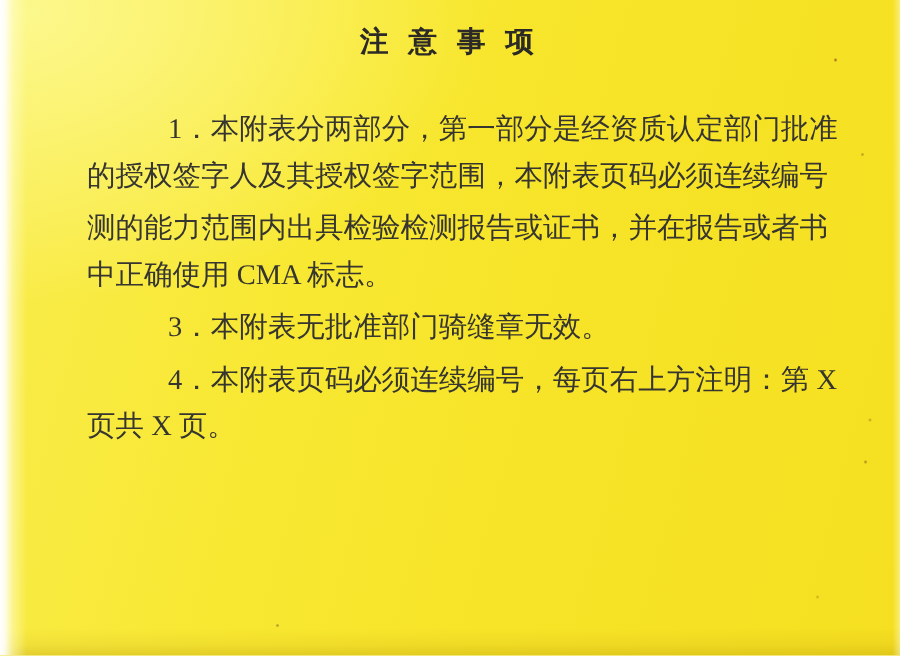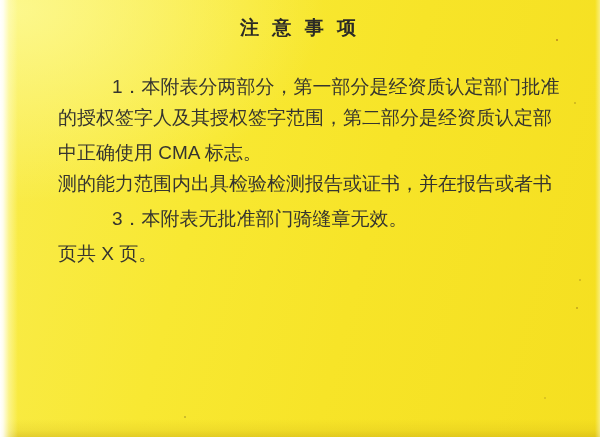--- a/index.html
+++ b/index.html
@@ -50,42 +50,44 @@
     color: #2b2a26;
   }
   .body-text {
     position: absolute;
     top: 71px;
     left: 58px;
     width: 510px;
     font-size: 19px;
     line-height: 31px;
     font-weight: 500;
+    font-family: Liberation Serif, serif;
   }
   .para + .para { margin-top: 4px; }
   .line {
     white-space: nowrap;
     color: #36352f;
   }
   .line.first { padding-left: 54px; }
 </style>
 </head>
 <body>
 
 <div class="paper">
   <h1 class="title">注 意 事 项</h1>
   <div class="body-text" id="paragraphs">
       <div class="para">
         <div class="line first">1．本附表分两部分，第一部分是经资质认定部门批准</div>
-        <div class="line">的授权签字人及其授权签字范围，第二部分是经资质认定部</div>
+        <div class="line">的授权签字人及其授权签字范围，本附表页码必须连续编号</div>
       </div>
       <div class="para">
+        <div class="line">测的能力范围内出具检验检测报告或证书，并在报告或者书</div>
         <div class="line">中正确使用 CMA 标志。</div>
-        <div class="line">测的能力范围内出具检验检测报告或证书，并在报告或者书</div>
       </div>
       <div class="para">
         <div class="line first">3．本附表无批准部门骑缝章无效。</div>
       </div>
       <div class="para">
+        <div class="line first">4．本附表页码必须连续编号，每页右上方注明：第 X</div>
         <div class="line">页共 X 页。</div>
       </div>
     </div>
 </div>
 
 </body></html>

